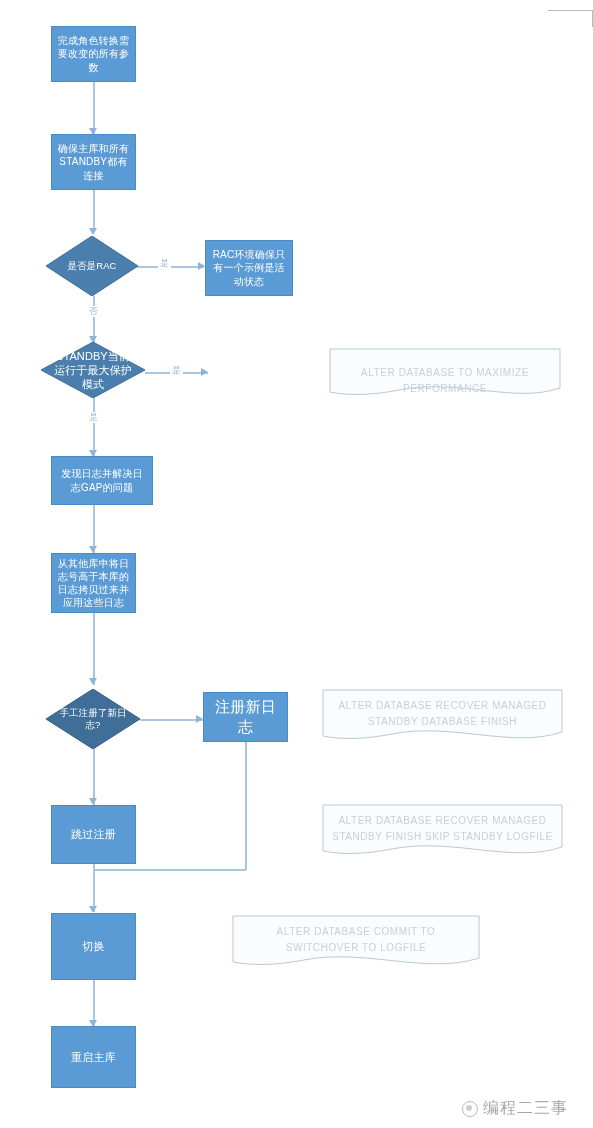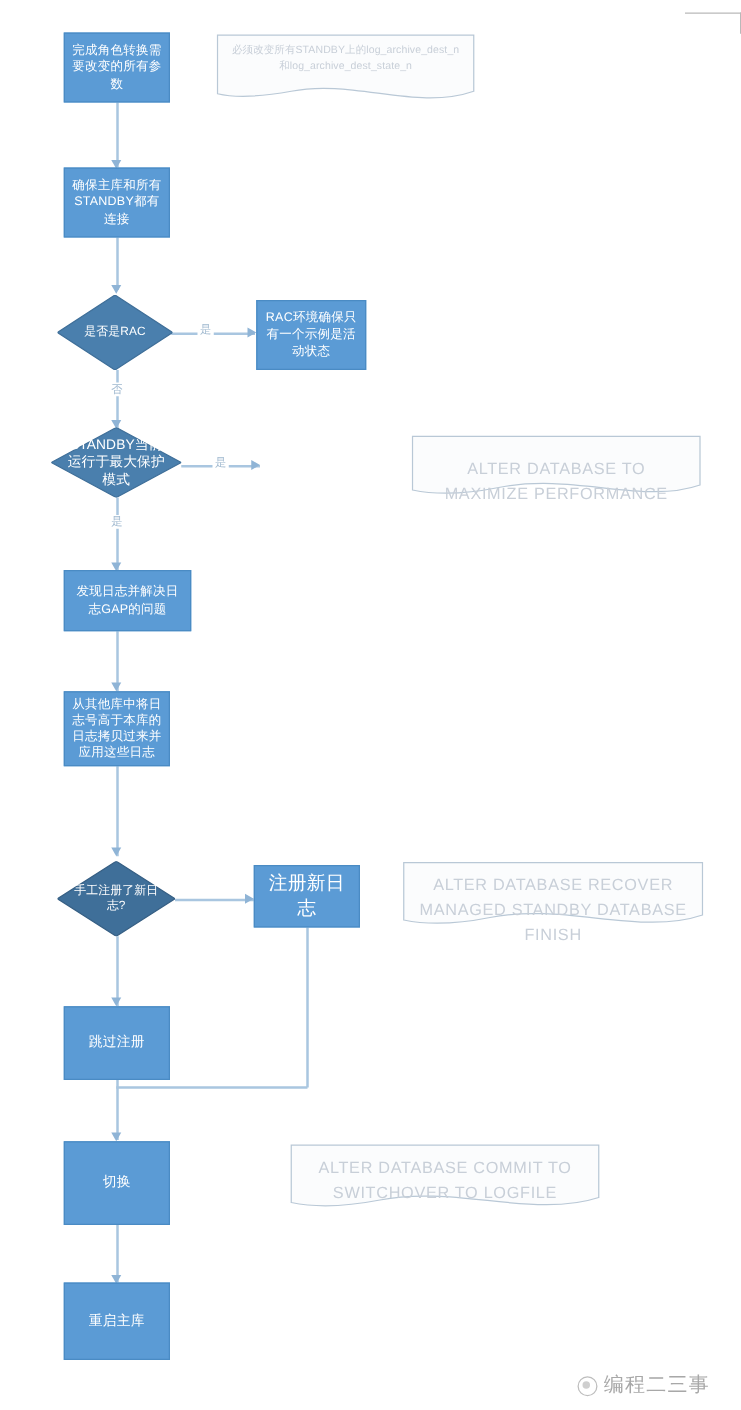--- a/index.html
+++ b/index.html
@@ -68,21 +68,21 @@
     position: absolute;
     left: 0; top: 0; right: 0; bottom: 0;
   }
   .note .ntext {
     position: absolute;
     left: 0;
     right: 0;
     top: 6px;
     text-align: center;
     color: #c8cfd8;
-    font-size: 13px;
+    font-size: 10px;
     line-height: 1.55;
     letter-spacing: 0.55px;
     padding: 0 10px;
     box-sizing: border-box;
     word-break: break-word;
   }
   .note .ntext.cjk {
     letter-spacing: 0.1px;
     font-size: 8.4px;
   }
@@ -250,41 +250,41 @@
   </div>
 
   <div class="node" style="left:51px; top:913px; width:85px; height:67px;">
     <span style="font-size:11px;">切换</span>
   </div>
 
   <div class="node" style="left:51px; top:1026px; width:85px; height:62px;">
     <span style="font-size:11px;">重启主库</span>
   </div>
 
-  <div class="note" style="left:173px; top:27px; width:207px; height:56px;">
-    <svg class="nshape" viewBox="0 0 207 56" preserveAspectRatio="none">
-      <path d="M1,1 L206,1 L206,46 C160,62 110,36 60,46 C38,50 18,52 1,48 Z" fill="#fbfcfd" stroke="#b9c8d6" stroke-width="1"></path>
-    </svg>
-    <div class="ntext cjk">必须改变所有STANDBY上的log_archive_dest_n和log_archive_dest_state_n</div>
-  </div>
 
   <div class="note" style="left:329px; top:348px; width:232px; height:52px;">
     <svg class="nshape" viewBox="0 0 232 52" preserveAspectRatio="none">
       <path d="M1,1 L231,1 L231,40 C185,56 130,30 70,42 C45,47 20,48 1,44 Z" fill="#fbfcfd" stroke="#b9c8d6" stroke-width="1"></path>
     </svg>
     <div class="ntext" style="top:17px;">ALTER DATABASE TO MAXIMIZE PERFORMANCE</div>
   </div>
 
   <div class="note" style="left:322px; top:689px; width:241px; height:56px;">
     <svg class="nshape" viewBox="0 0 241 56" preserveAspectRatio="none">
       <path d="M1,1 L240,1 L240,43 C190,60 130,33 70,45 C45,50 20,51 1,47 Z" fill="#fbfcfd" stroke="#b9c8d6" stroke-width="1"></path>
     </svg>
     <div class="ntext" style="top:9px;">ALTER DATABASE RECOVER MANAGED STANDBY DATABASE FINISH</div>
   </div>
 
+  <div class="note" style="left:322px; top:804px; width:241px; height:56px;">
+    <svg class="nshape" viewBox="0 0 241 56" preserveAspectRatio="none">
+      <path d="M1,1 L240,1 L240,43 C190,60 130,33 70,45 C45,50 20,51 1,47 Z" fill="#fbfcfd" stroke="#b9c8d6" stroke-width="1"></path>
+    </svg>
+    <div class="ntext" style="top:9px;">ALTER DATABASE RECOVER MANAGED STANDBY FINISH SKIP STANDBY LOGFILE</div>
+  </div>
 
   <div class="note" style="left:232px; top:915px; width:248px; height:56px;">
     <svg class="nshape" viewBox="0 0 248 56" preserveAspectRatio="none">
       <path d="M1,1 L247,1 L247,43 C195,60 132,33 72,45 C46,50 20,51 1,47 Z" fill="#fbfcfd" stroke="#b9c8d6" stroke-width="1"></path>
     </svg>
     <div class="ntext" style="top:9px;">ALTER DATABASE COMMIT TO SWITCHOVER TO LOGFILE</div>
   </div>
 
   <div id="watermark" style="left:462px; top:1098px;">
     <span id="wm-logo"></span>

